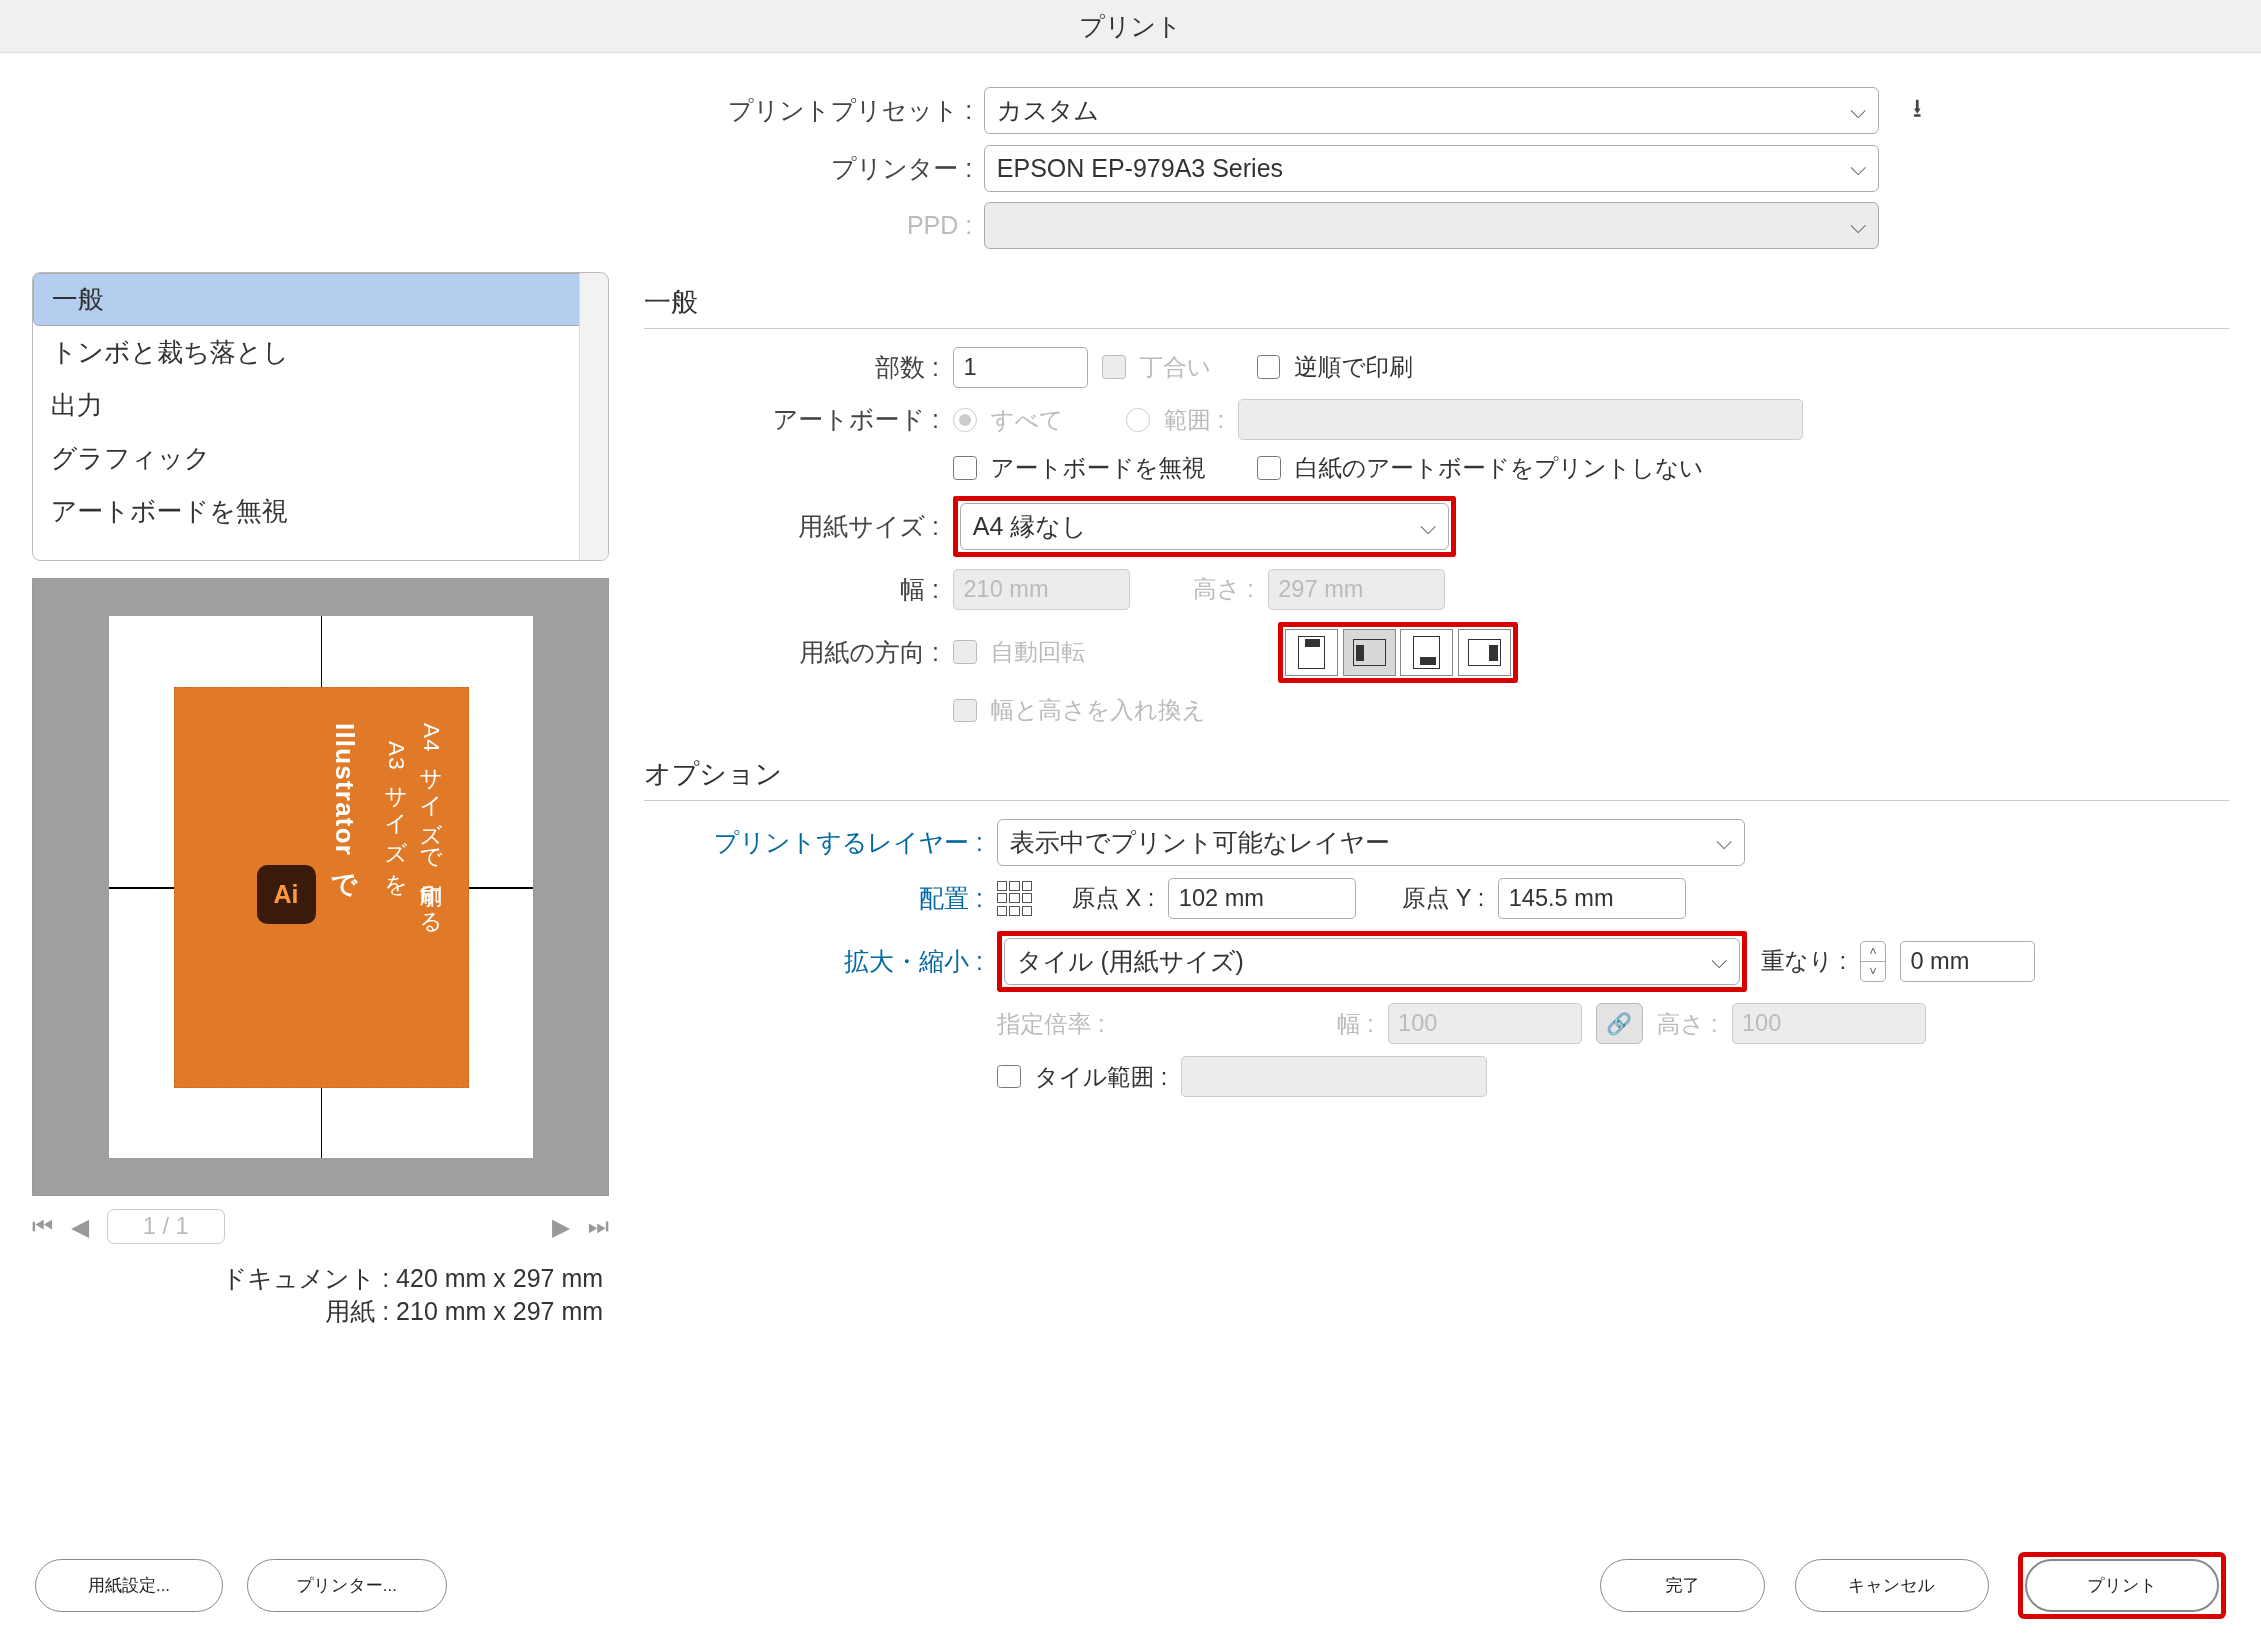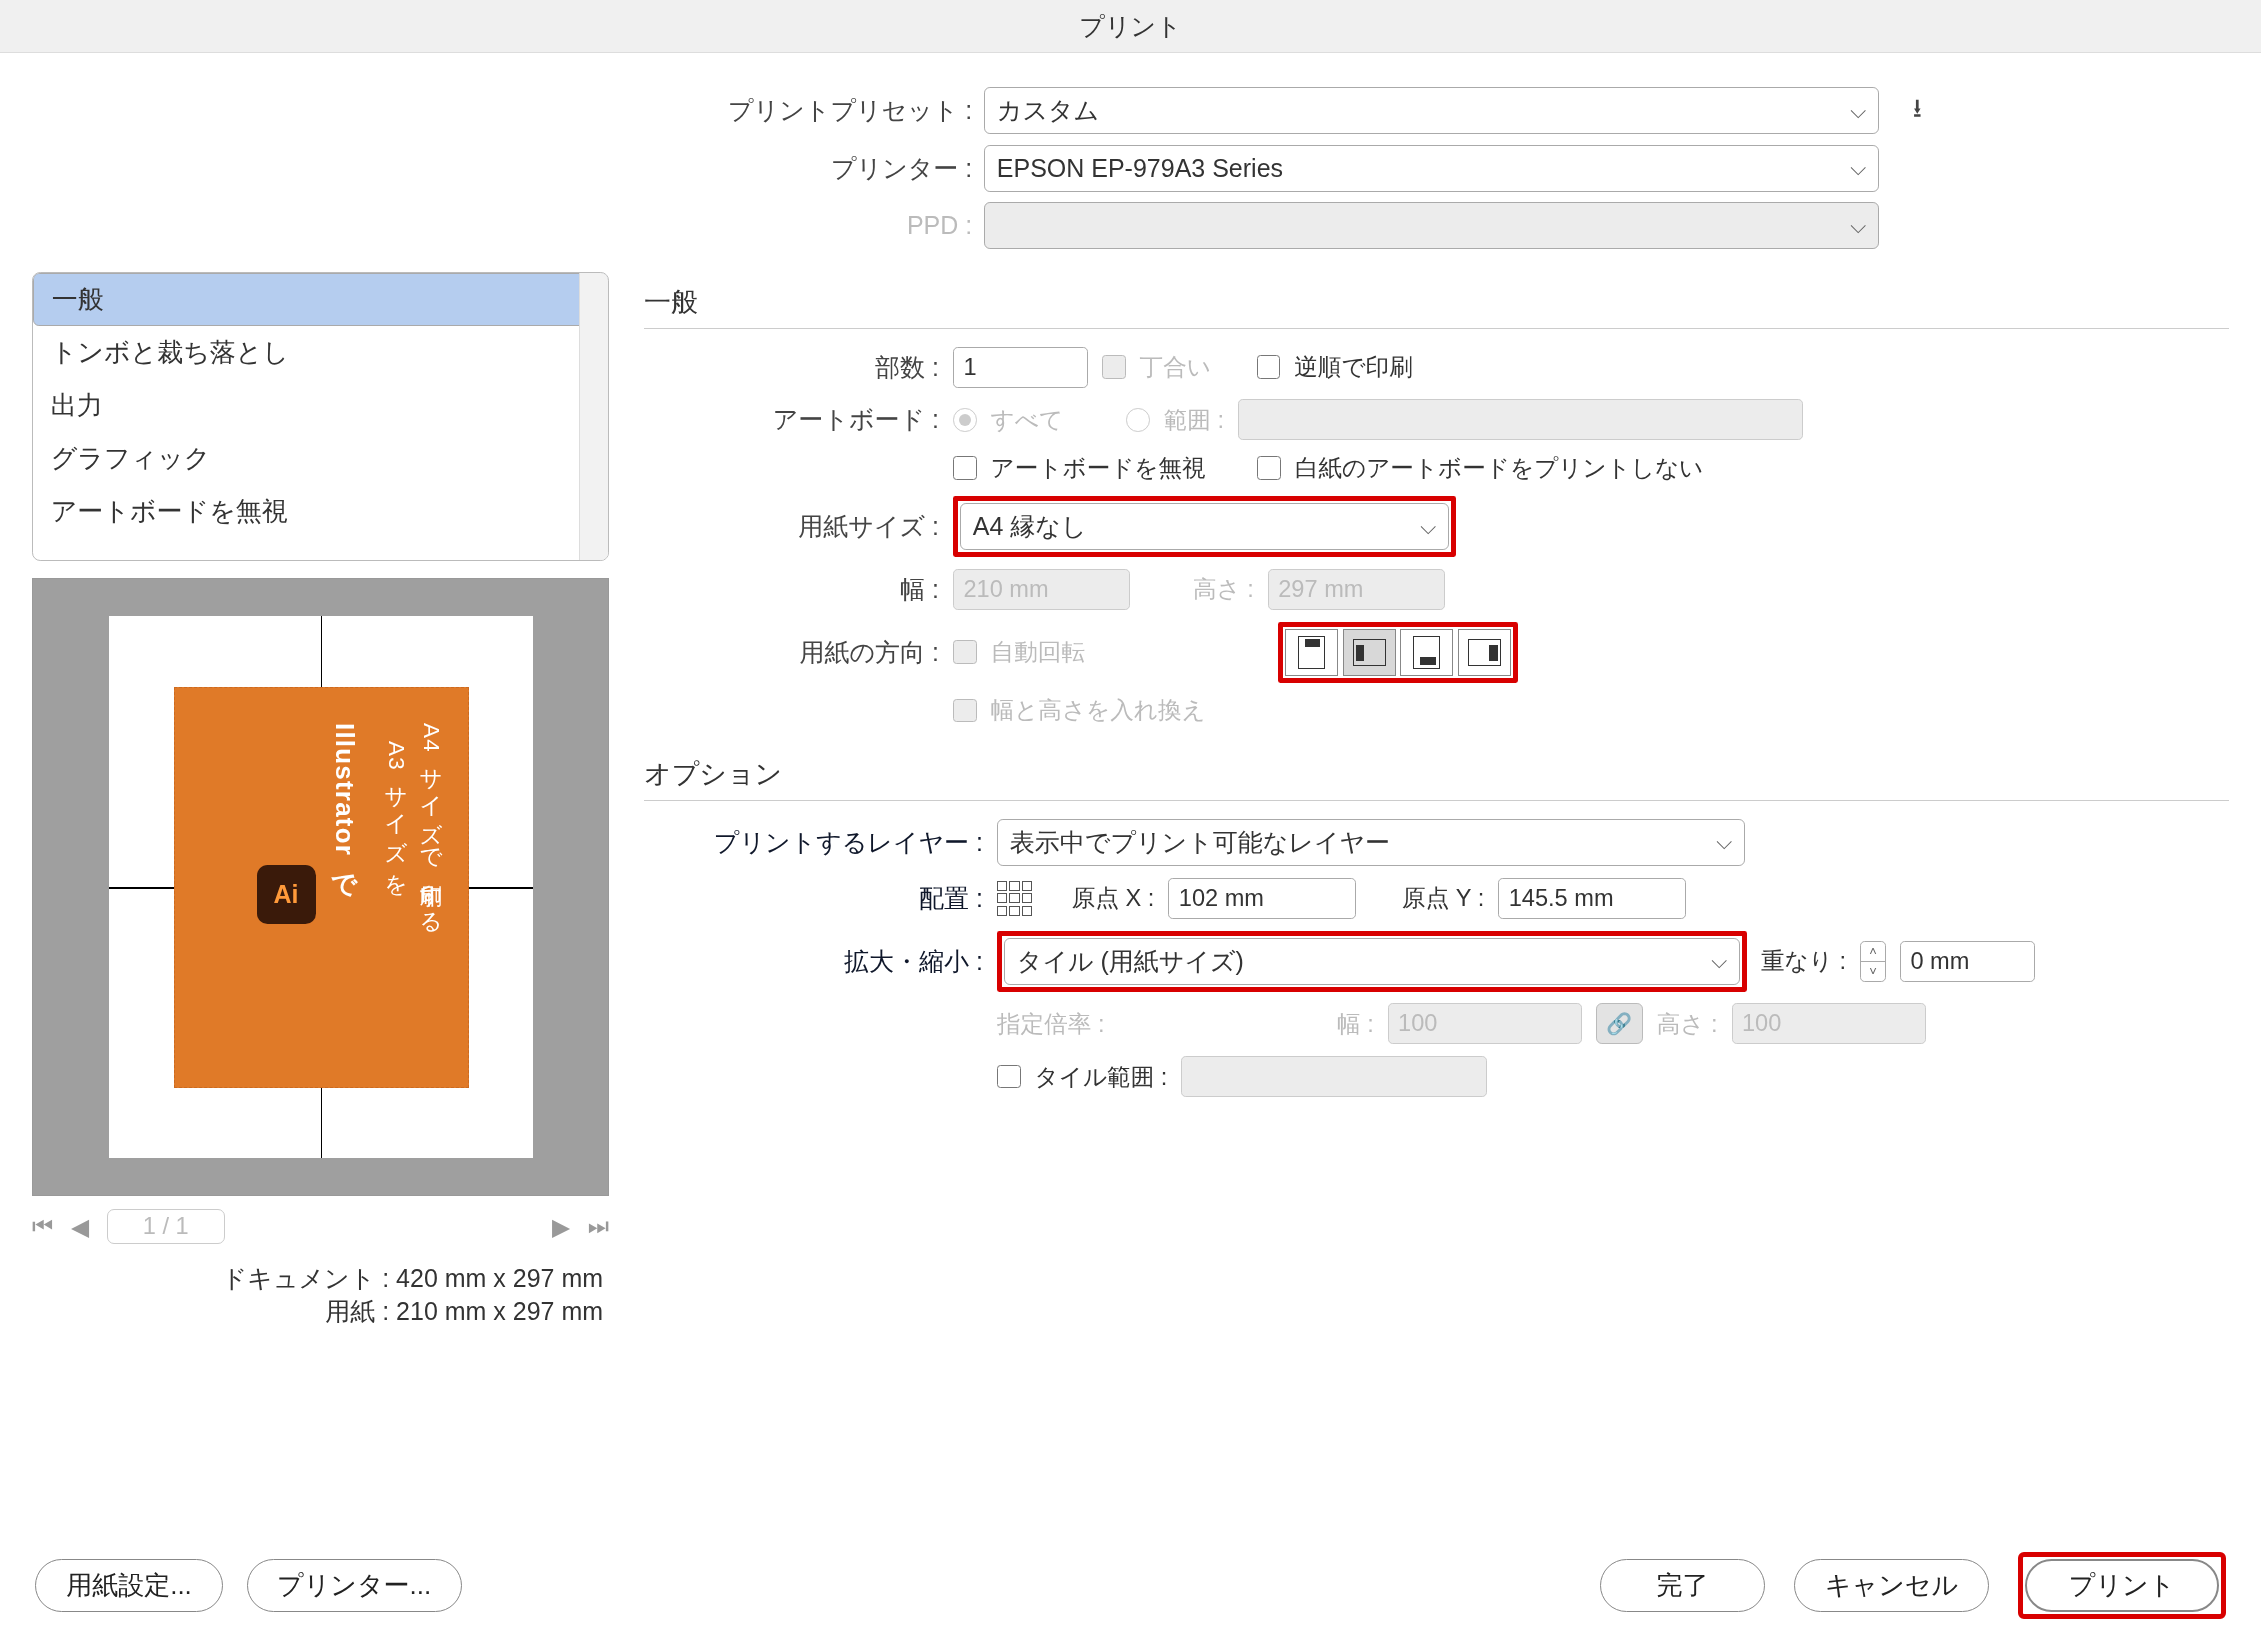--- a/index.html
+++ b/index.html
@@ -81,21 +81,21 @@
     color: #999; font-size: 23.6px;
   }
   .pager .pg { width: 118px; border: 1.2px solid #ccc; border-radius: 7px; height: 35px; display: inline-flex; align-items: center; justify-content: center; color: #bbb; }
   .docinfo { margin-top: 17.7px; text-align: right; padding-right: 5.9px; font-size: 25px; color: #333; }
   .section-title {
     font-size: 27px; color: #333; margin: 11.8px 0 0 0; padding-bottom: 4.7px;
   }
   .hr { height: 1.2px; background: #ccc; margin: 3.5px 0 17.7px 0; }
   .frow { display: flex; align-items: center; margin: 11.8px 0; gap: 14px; }
   .frow .lab { width: 295px; text-align: right; color: #444; font-size: 25px; }
-  .frow .lab2 { width: 339px; text-align: right; color: #0f172a; font-size: 25px; }
+  .frow .lab2 { width: 339px; text-align: right; color: #0369a1; font-size: 25px; }
   .small-inp {
     width: 153px; height: 41px; border: 1.2px solid #aaa; border-radius: 4.7px; background:#fff;
     display: inline-flex; align-items: center; padding: 0 9.4px; font-size: 23.6px;
   }
   .small-inp.dis { background: #ececec; color:#bbb; border-color:#ccc; }
   .ck { width: 23.6px; height: 23.6px; border: 1.2px solid #777; border-radius: 3.5px; display:inline-block; background:#fff; flex: 0 0 23.6px; }
   .ck.dis { background:#ececec; border-color:#bbb; }
   .rd { width: 23.6px; height: 23.6px; border: 1.2px solid #888; border-radius: 50%; display:inline-block; position:relative; }
   .rd.on::after { content:""; position:absolute; inset:4.7px; background:#888; border-radius:50%; }
   .rd.dis { border-color:#ccc; }
@@ -132,21 +132,21 @@
     display:inline-flex; align-items:center; justify-content:center; font-size: 21px;
   }
   .footer {
     position: absolute; left:0; right:0; bottom: 26.5px;
     display:flex; align-items:center; padding: 0 35px;
   }
   .btn {
     height: 53px; min-width: 165px; padding: 0 29.5px;
     border: 1.8px solid #888; border-radius: 35px; background:#fff;
     display:inline-flex; align-items:center; justify-content:center;
-    font-size: 26px; color:#222;
+    font-size: 17px; color:#222;
   }
   .footer .spacer { flex: 1 1 auto; }
   .stepper {
     display:inline-flex; flex-direction:column; border:1.2px solid #aaa; border-radius:4.7px;
     width: 26px; height: 41px;
   }
   .stepper span { flex:1; display:flex; align-items:center; justify-content:center; font-size:13px; color:#666; }
   .stepper span:first-child { border-bottom: 1.2px solid #aaa; }
   .opt-sect {
     margin-top: 29.5px;

